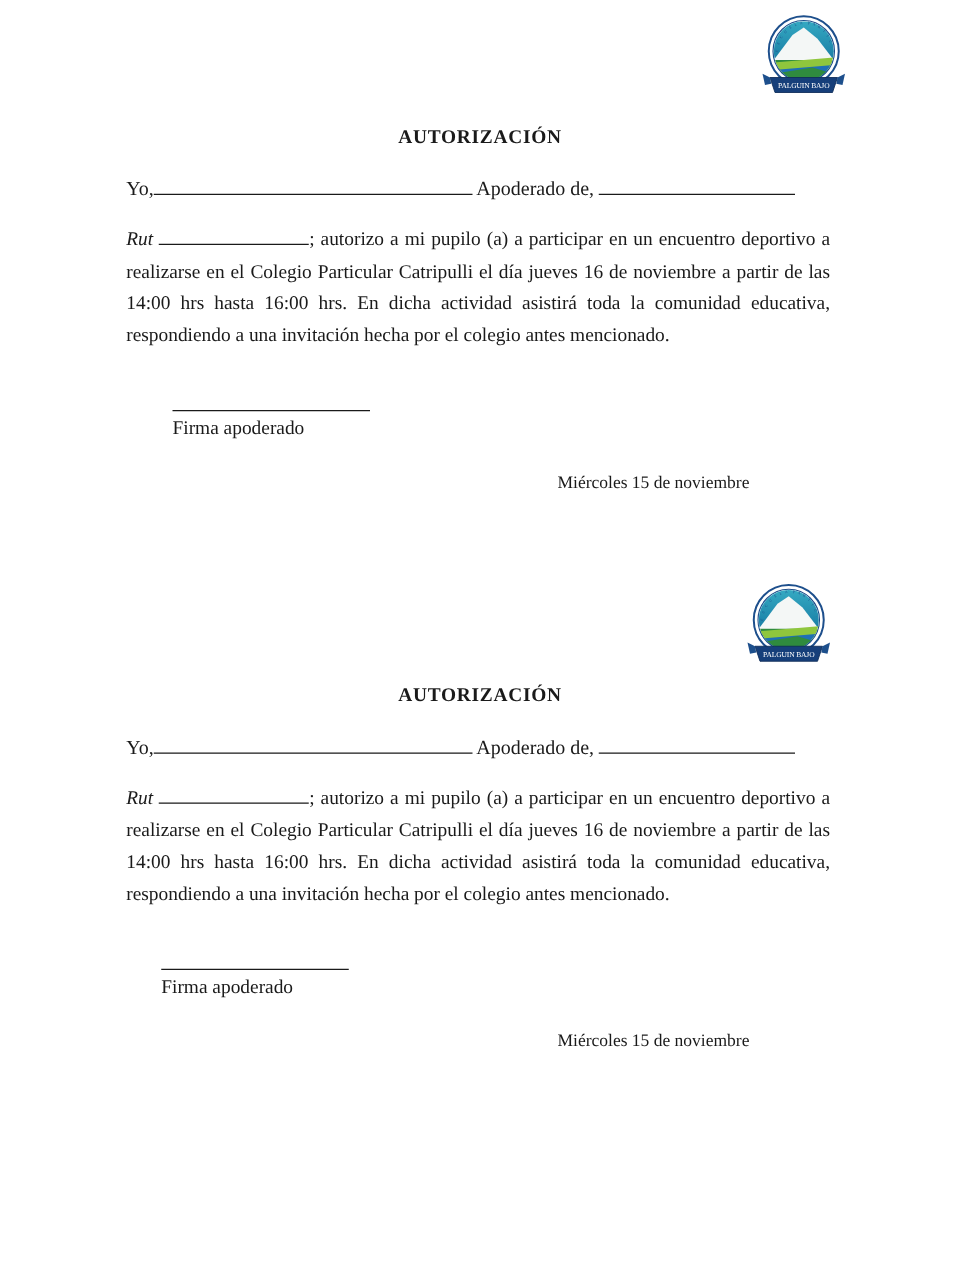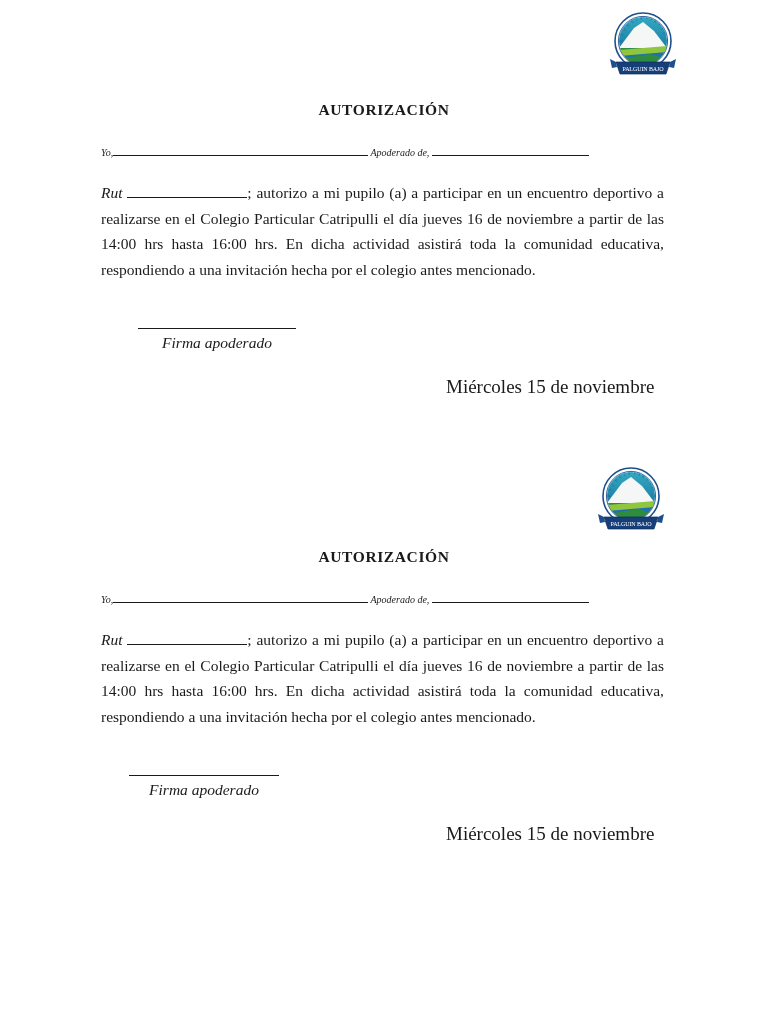--- a/index.html
+++ b/index.html
@@ -60,25 +60,24 @@
   
   .body-block {
     position: absolute;
     left: 101px;
     width: 563px;
   }
   .copy-1 .body-block { top: 141px; }
   .copy-2 .body-block { top: 141px; }
 
   .line-yo {
-    font-size: 10px;
+    font-size: 16px;
     line-height: 22px;
     white-space: nowrap;
     margin: 0 0 16px 0;
-    font-style: italic;
   }
   .fill {
     display: inline-block;
     border-bottom: 1.2px solid #1a1a1a;
     vertical-align: baseline;
     height: 14px;
   }
   .fill-a { width: 255px; }
   .fill-b { width: 157px; }
   .fill-rut { width: 120px; }
@@ -89,41 +88,39 @@
     text-align: justify;
     text-justify: inter-word;
     margin: 0;
     hyphens: none;
   }
   .para .nowrap { white-space: nowrap; font-style: italic; }
 
   
   .sig-block {
     position: absolute;
-    text-align: center;
-    font-style: italic;
   }
   .copy-1 .sig-block { left: 138px; top: 328px; width: 158px; }
   .copy-2 .sig-block { left: 129px; top: 328px; width: 150px; }
 
   .sig-line {
     border-top: 1.1px solid #1a1a1a;
     height: 0;
     margin: 0 0 4px 0;
   }
   .sig-label {
     font-size: 15.5px;
     line-height: 20px;
     display: block;
   }
 
   
   .date-line {
     position: absolute;
-    font-size: 19px;
+    font-size: 14px;
     line-height: 22px;
     white-space: nowrap;
   }
   .copy-1 .date-line { left: 446px; top: 376px; }
   .copy-2 .date-line { left: 446px; top: 376px; }
 </style>
 </head>
 <body>
 
 <div class="page">

